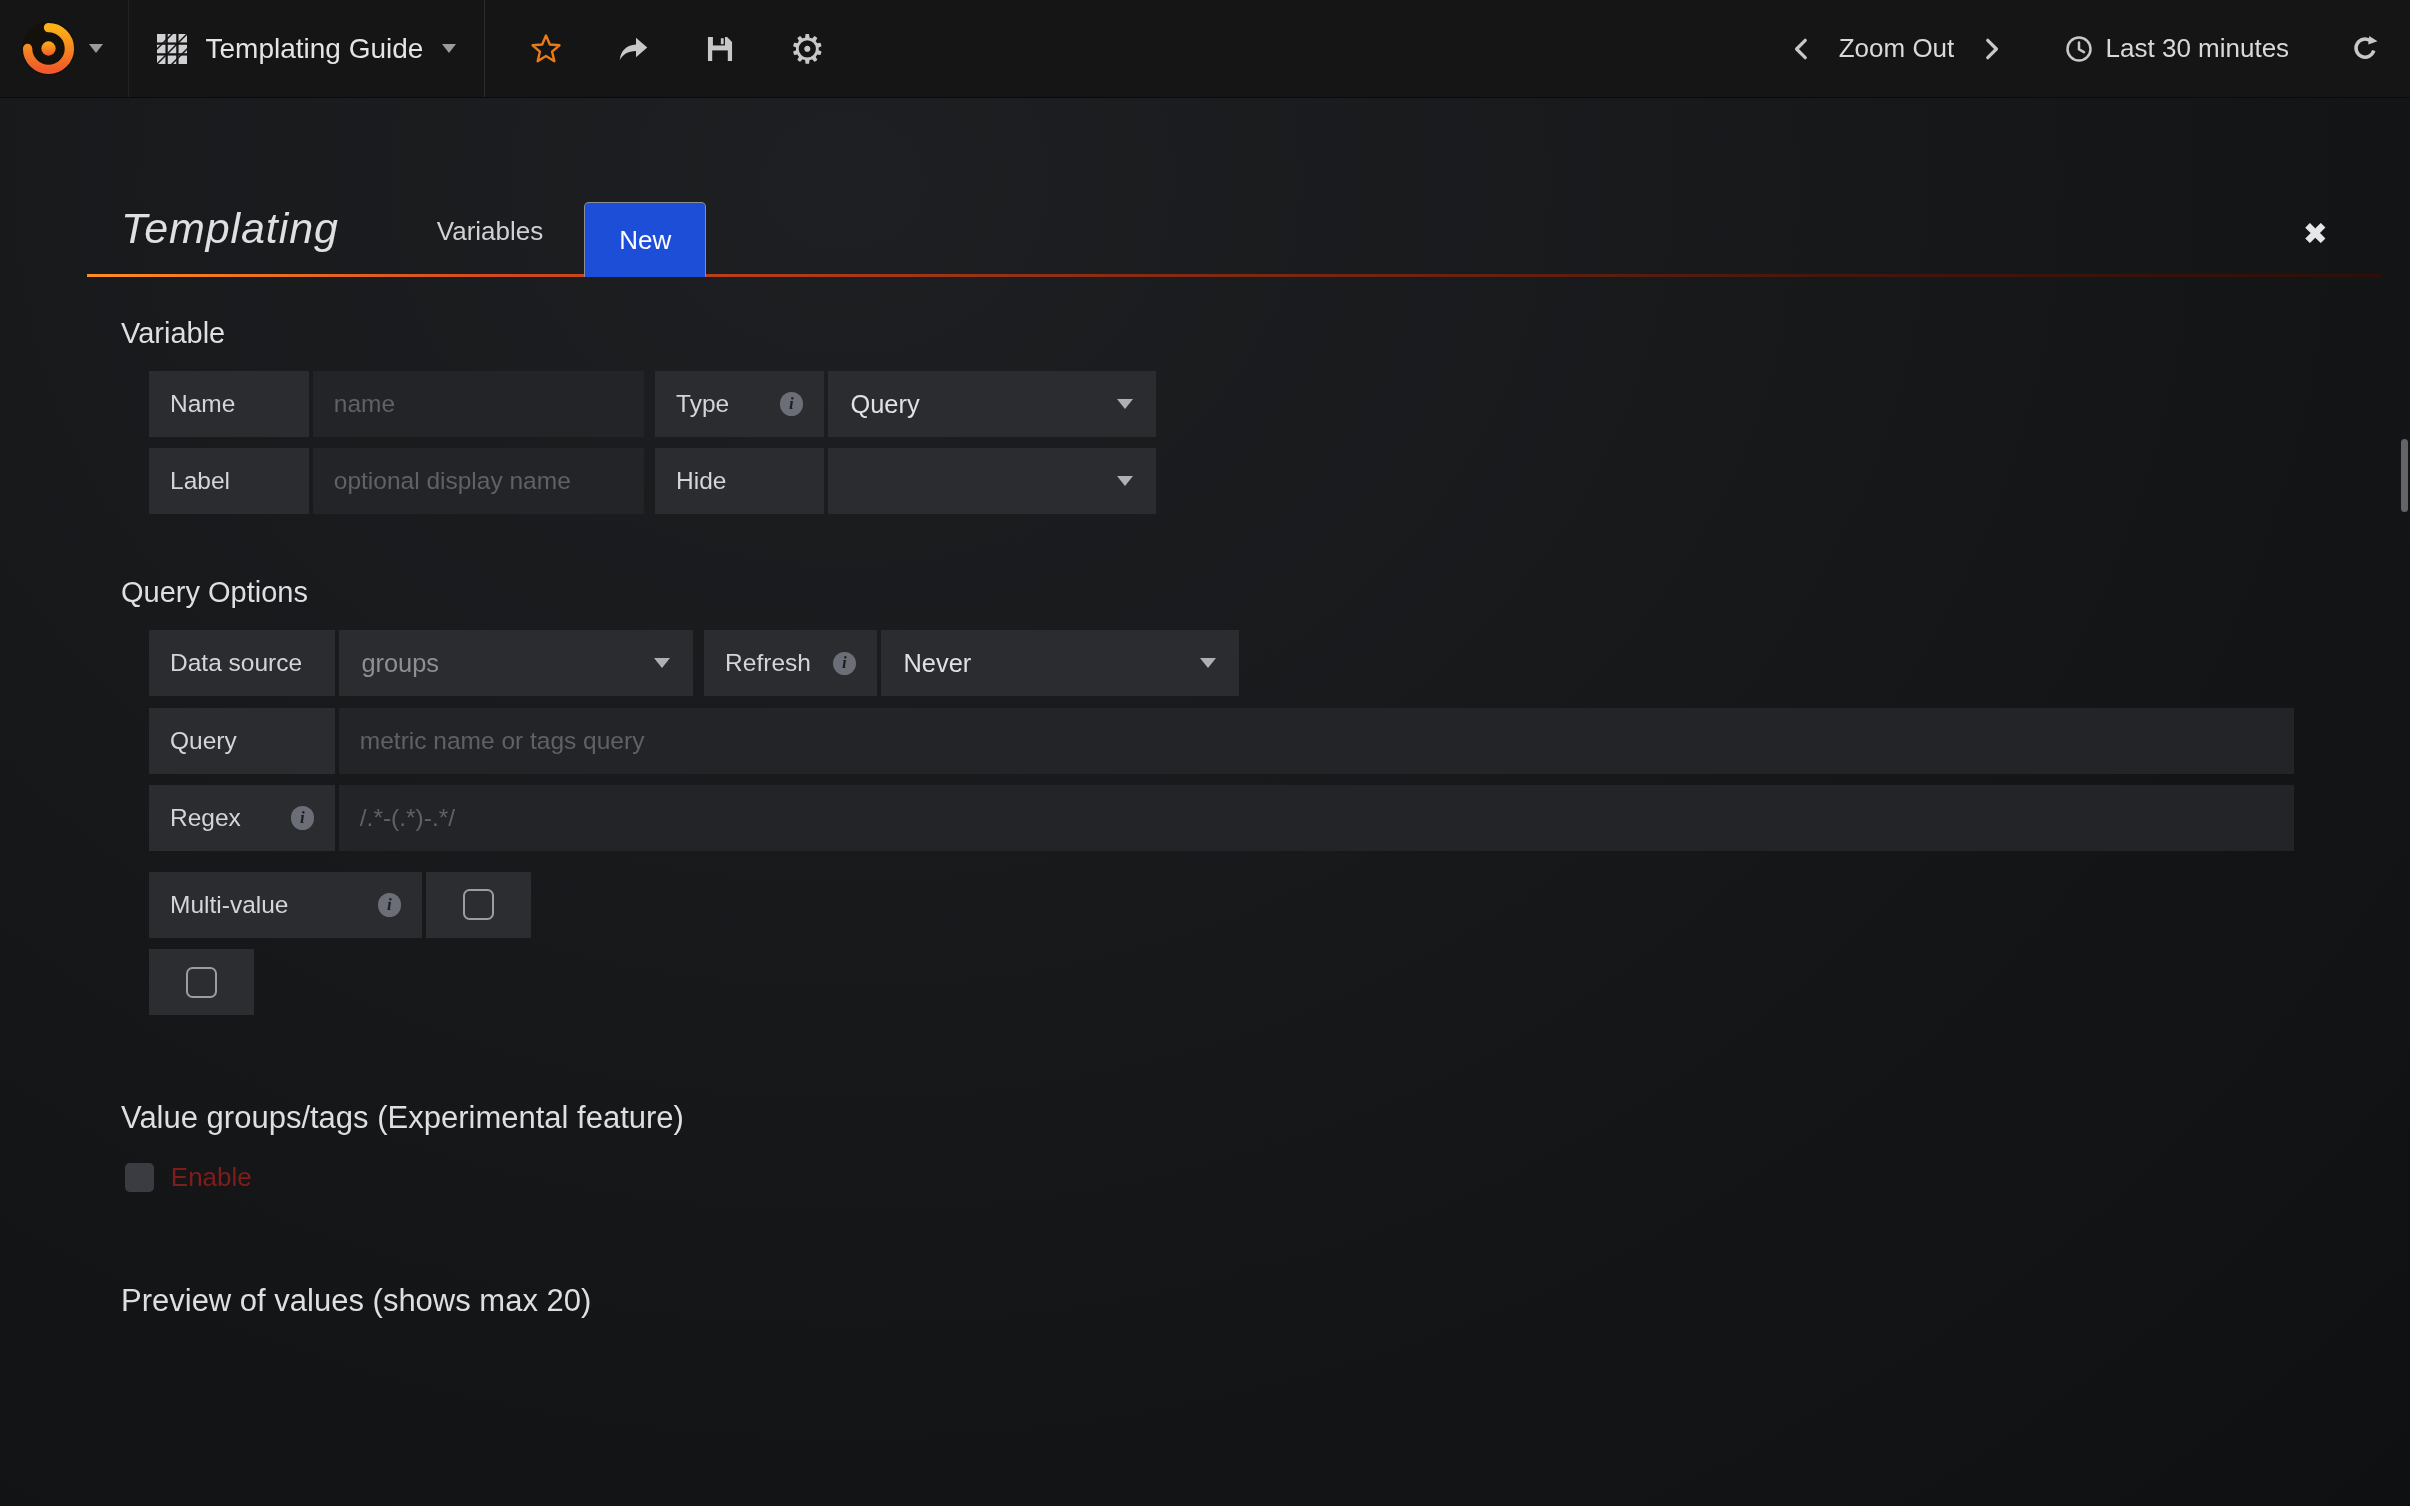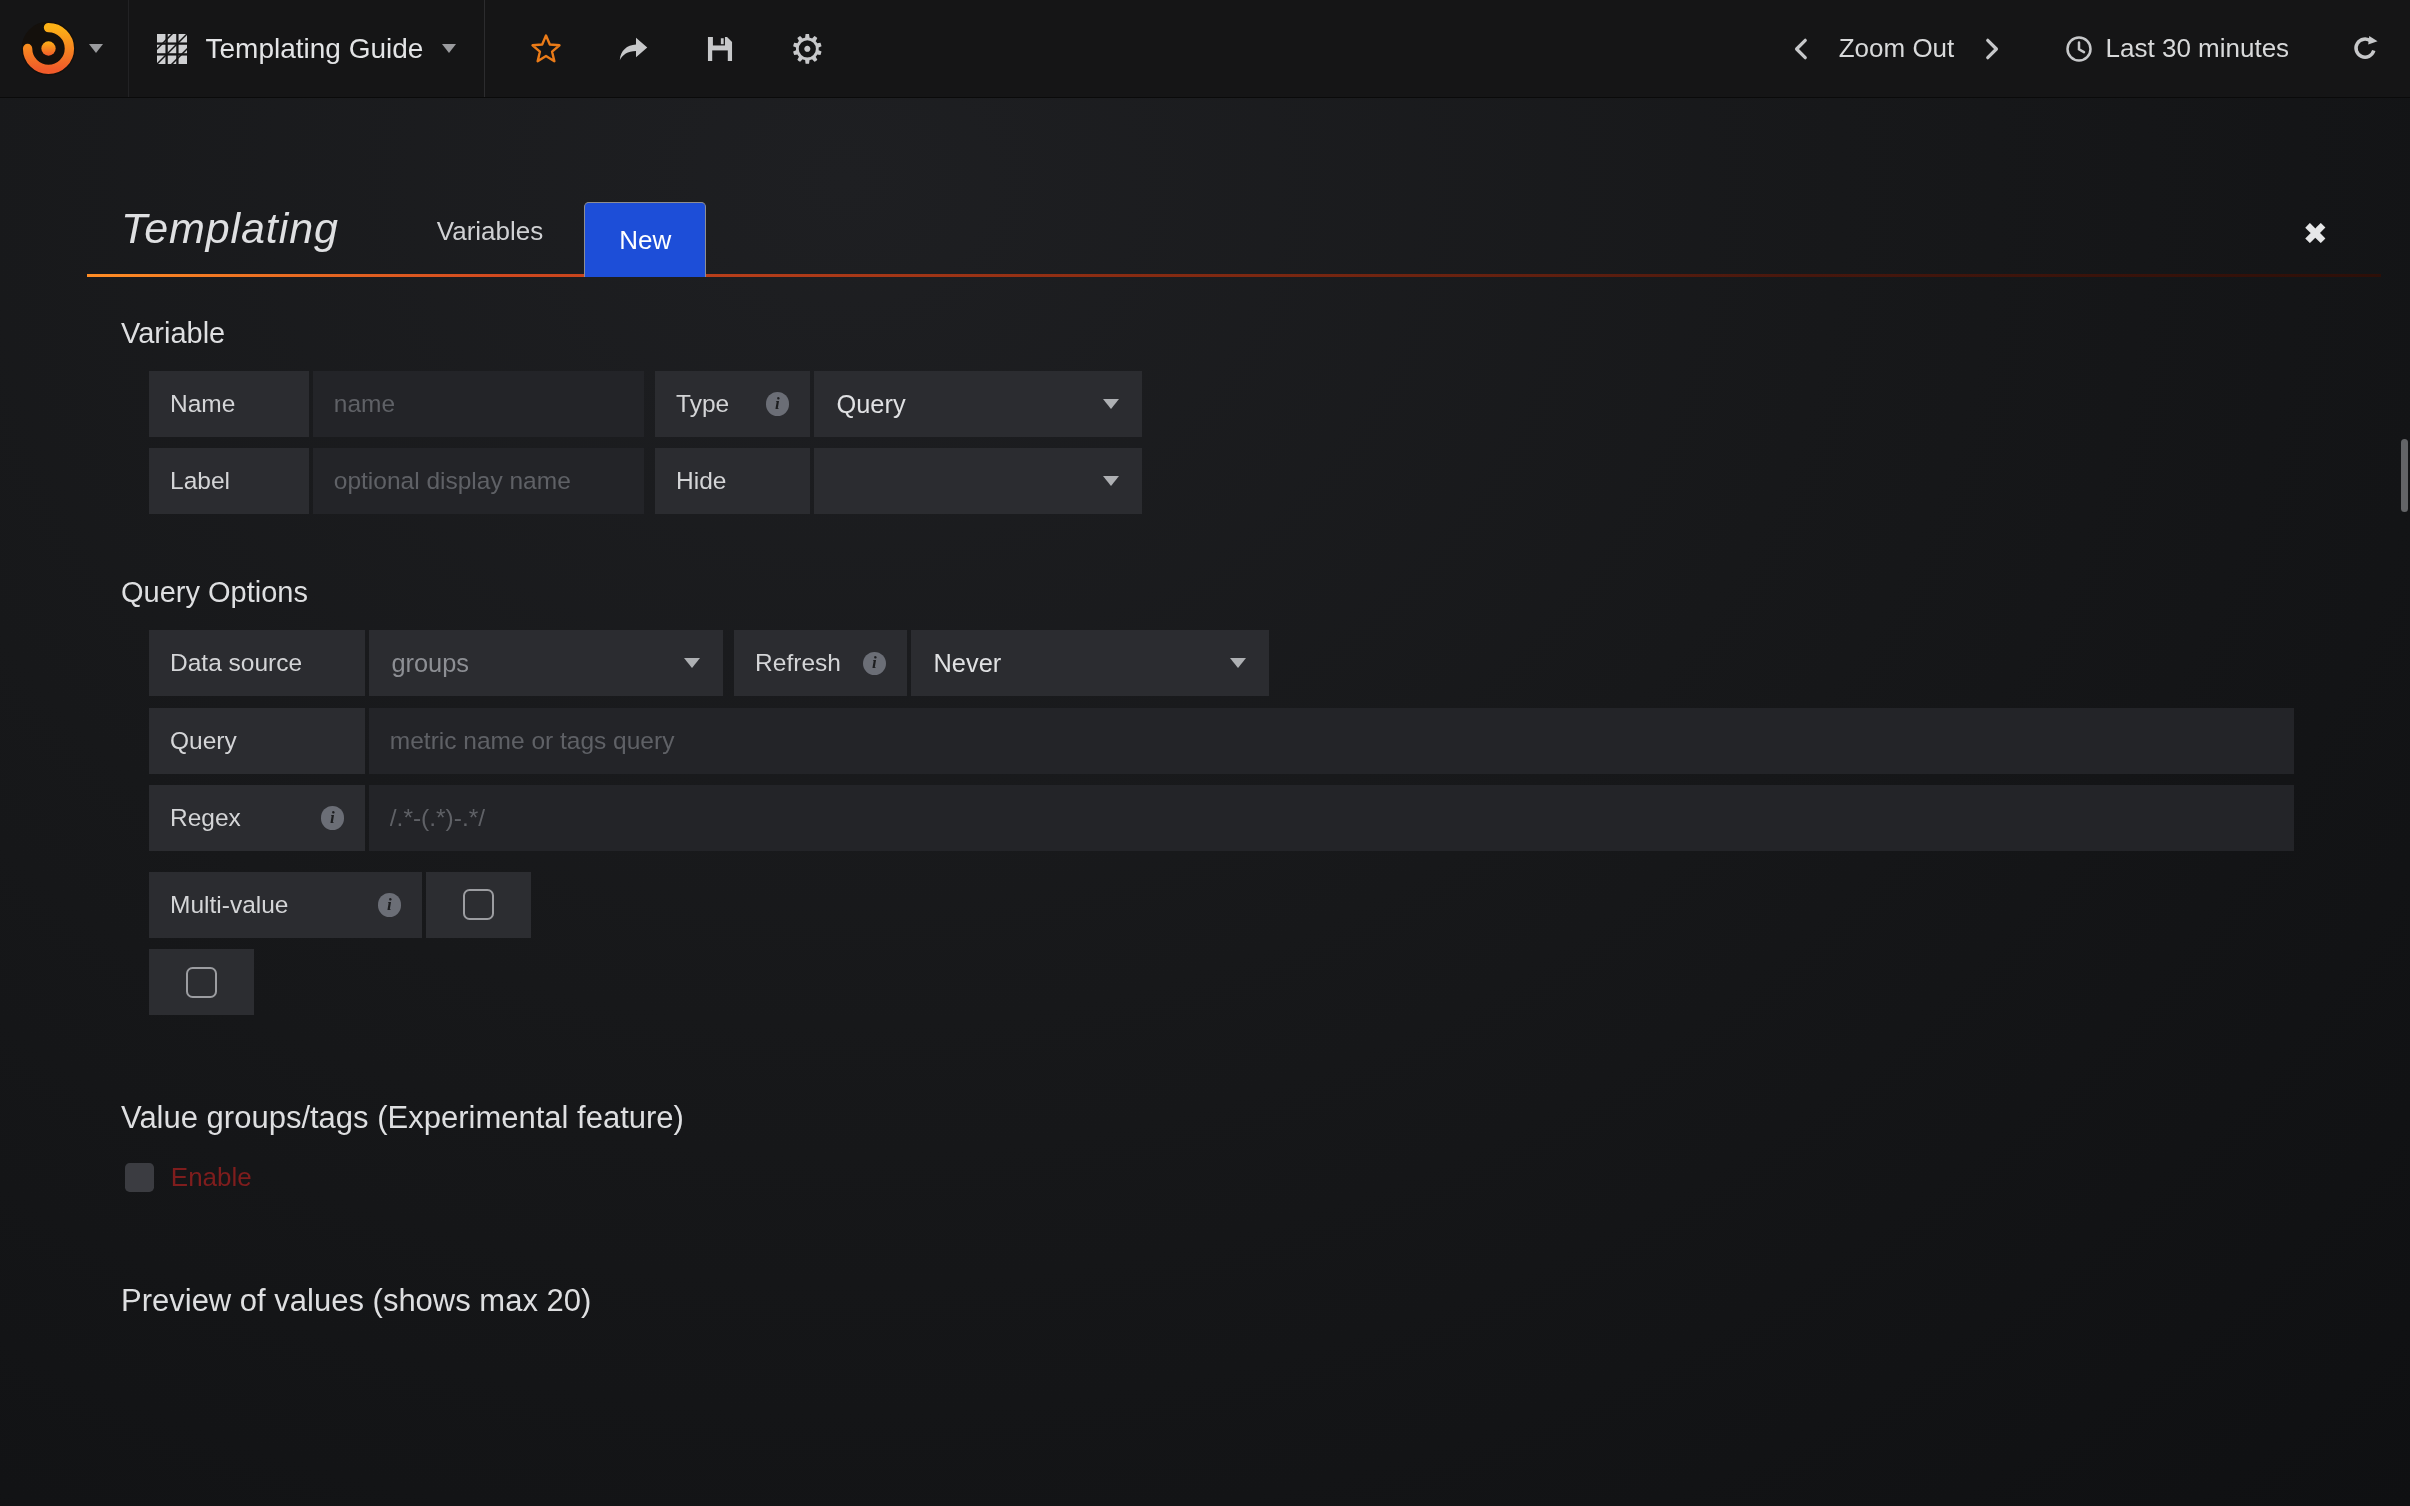--- a/index.html
+++ b/index.html
@@ -92,22 +92,22 @@
     background:#2b2c30; height:66px; display:flex; align-items:center;
     padding:0 22.6px; cursor:pointer; margin-right:3.8px;
   }
   .f-select .val { font-size:25.4px; color:#e0e1e3; flex:1; }
   .f-select .val.muted { color:#8d8f94; }
   .sel-caret {
     width:0; height:0; border-left:8.5px solid transparent; border-right:8.5px solid transparent;
     border-top:10.4px solid #aeb0b3; margin-left:17px;
   }
 
-  .w170 { width:160px; } .w352 { width:331px; } .w165 { width:155px; } .w348 { width:328px; }
-  .w198 { width:216px; } .w376 { width:354px; } .w184 { width:173px; } .w380 { width:358px; }
+  .w170 { width:160px; } .w352 { width:331px; } .w165 { width:169px; } .w348 { width:328px; }
+  .w198 { width:186px; } .w376 { width:354px; } .w184 { width:173px; } .w380 { width:358px; }
   .w290 { width:273px; }
   .flex1 { flex:1; margin-right:0; }
 
   .info-icon {
     margin-left:auto; width:23.5px; height:23.5px; border-radius:50%;
     background:#6b6e76; color:#1d1e20; font-size:17px; font-weight:bold; font-style:italic;
     display:flex; align-items:center; justify-content:center; cursor:pointer;
     font-family:"Liberation Serif", serif;
   }
   .f-label .info-icon { margin-left:auto; }

